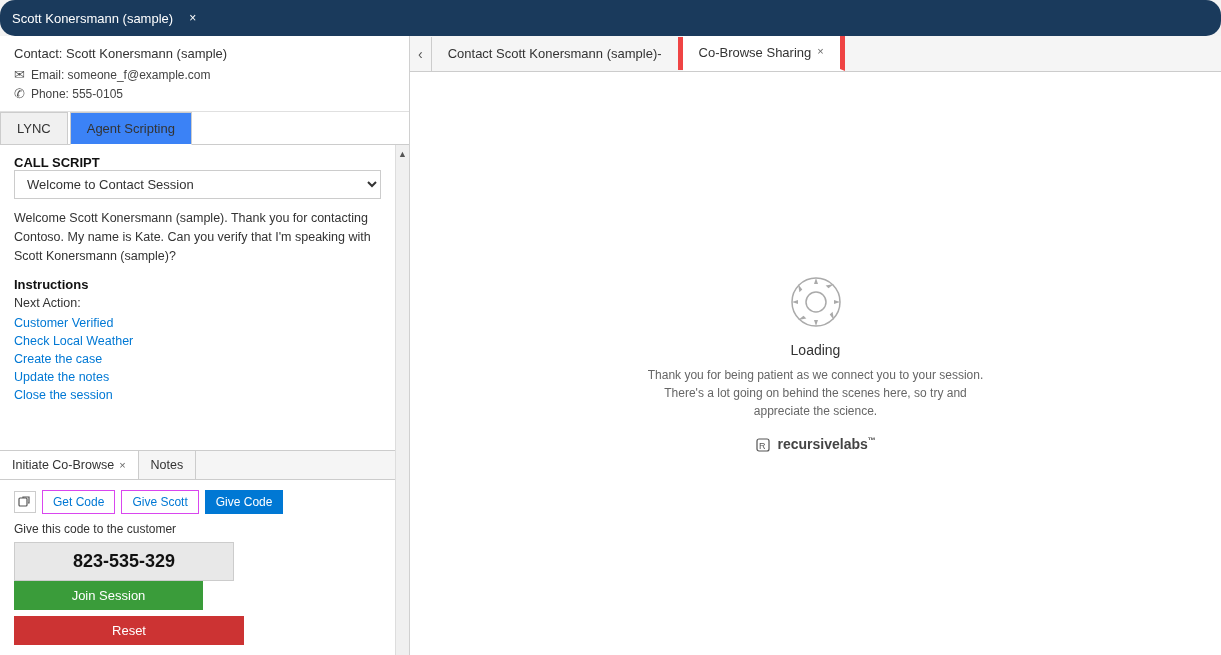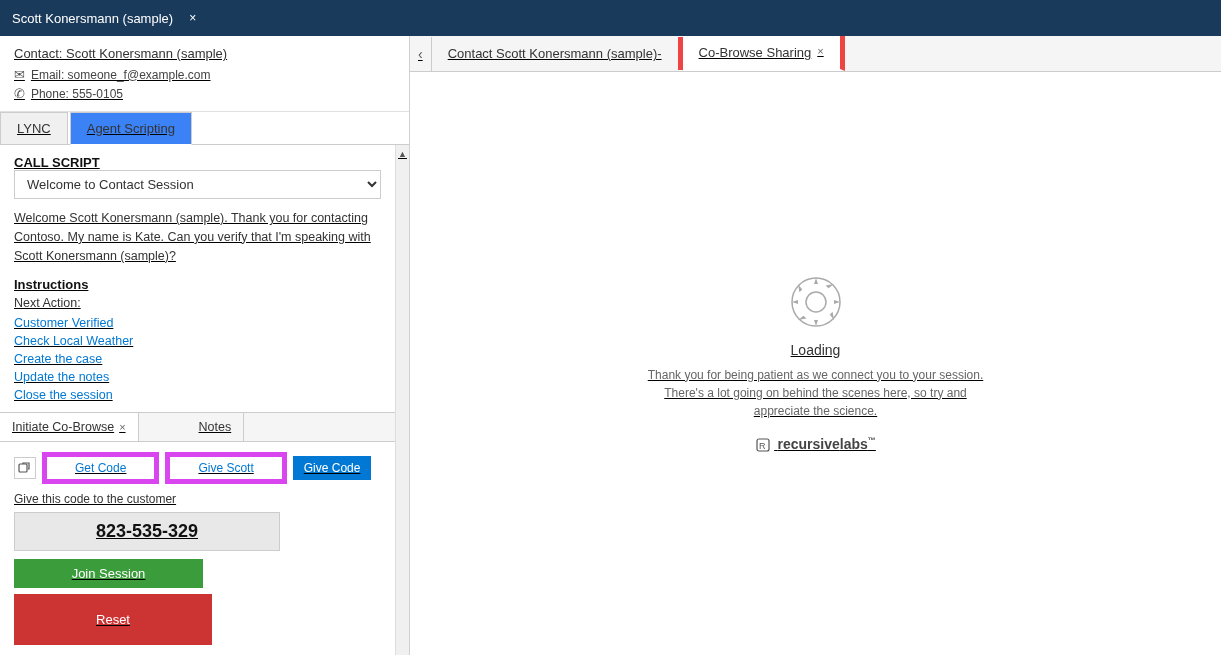--- a/index.html
+++ b/index.html
@@ -7,36 +7,36 @@
 
     
     .title-bar {
       background: #1a3a5c;
       color: white;
       padding: 0 12px;
       height: 36px;
       display: flex;
       align-items: center;
       gap: 8px;
+      border-radius: 15px;
     }
     .title-bar-close {
       margin-left: 8px;
       cursor: pointer;
       font-size: 12px;
       color: #ccc;
       background: none;
       border: none;
       color: white;
     }
 
     
     .main-container {
       display: flex;
       height: calc(655px - 36px);
-      text-decoration: underline;
     }
 
     
     .left-panel {
       width: 410px;
       min-width: 410px;
       background: white;
       border-right: 1px solid #d0d0d0;
       display: flex;
       flex-direction: column;
@@ -131,21 +131,20 @@
     
     .bottom-panel {
       border-top: 1px solid #ccc;
       background: white;
     }
     .bottom-tabs {
       display: flex;
       align-items: flex-end;
       border-bottom: 1px solid #ccc;
       background: #f5f5f5;
-      gap: 48px;
     }
     .bottom-tab {
       padding: 7px 12px;
       font-size: 12.5px;
       cursor: pointer;
       color: #333;
       display: flex;
       align-items: center;
       gap: 5px;
       border-right: 1px solid #ccc;
@@ -173,22 +172,22 @@
       width: 22px;
       height: 22px;
       border: 1px solid #ccc;
       display: flex;
       align-items: center;
       justify-content: center;
       cursor: pointer;
       font-size: 12px;
     }
     .btn-outline {
-      padding: 4px 28px;
-      border: 5px solid #d946ef;
+      padding: 4px 10px;
+      border: 1px solid #d946ef;
       background: white;
       color: #0078d4;
       font-size: 12px;
       cursor: pointer;
     }
     .btn-primary {
       padding: 4px 10px;
       border: 1px solid #0078d4;
       background: #0078d4;
       color: white;
@@ -201,39 +200,38 @@
       margin-bottom: 6px;
     }
     .code-box {
       background: #e8e8e8;
       border: 1px solid #ccc;
       padding: 8px 12px;
       font-size: 18px;
       font-weight: 700;
       color: #111;
       text-align: center;
-      width: 266px;
-      margin-bottom: 8px;
+      width: 220px;
     }
     .btn-join {
       display: block;
       width: 189px;
       padding: 7px;
       background: #3a9c3a;
       color: white;
       font-size: 13px;
       border: none;
       cursor: pointer;
       text-align: center;
       margin-bottom: 6px;
     }
     .btn-reset {
       display: block;
-      width: 198px;
-      padding: 18px;
+      width: 230px;
+      padding: 7px;
       background: #cc3333;
       color: white;
       font-size: 13px;
       border: none;
       cursor: pointer;
       text-align: center;
     }
 
     
     .right-panel {

